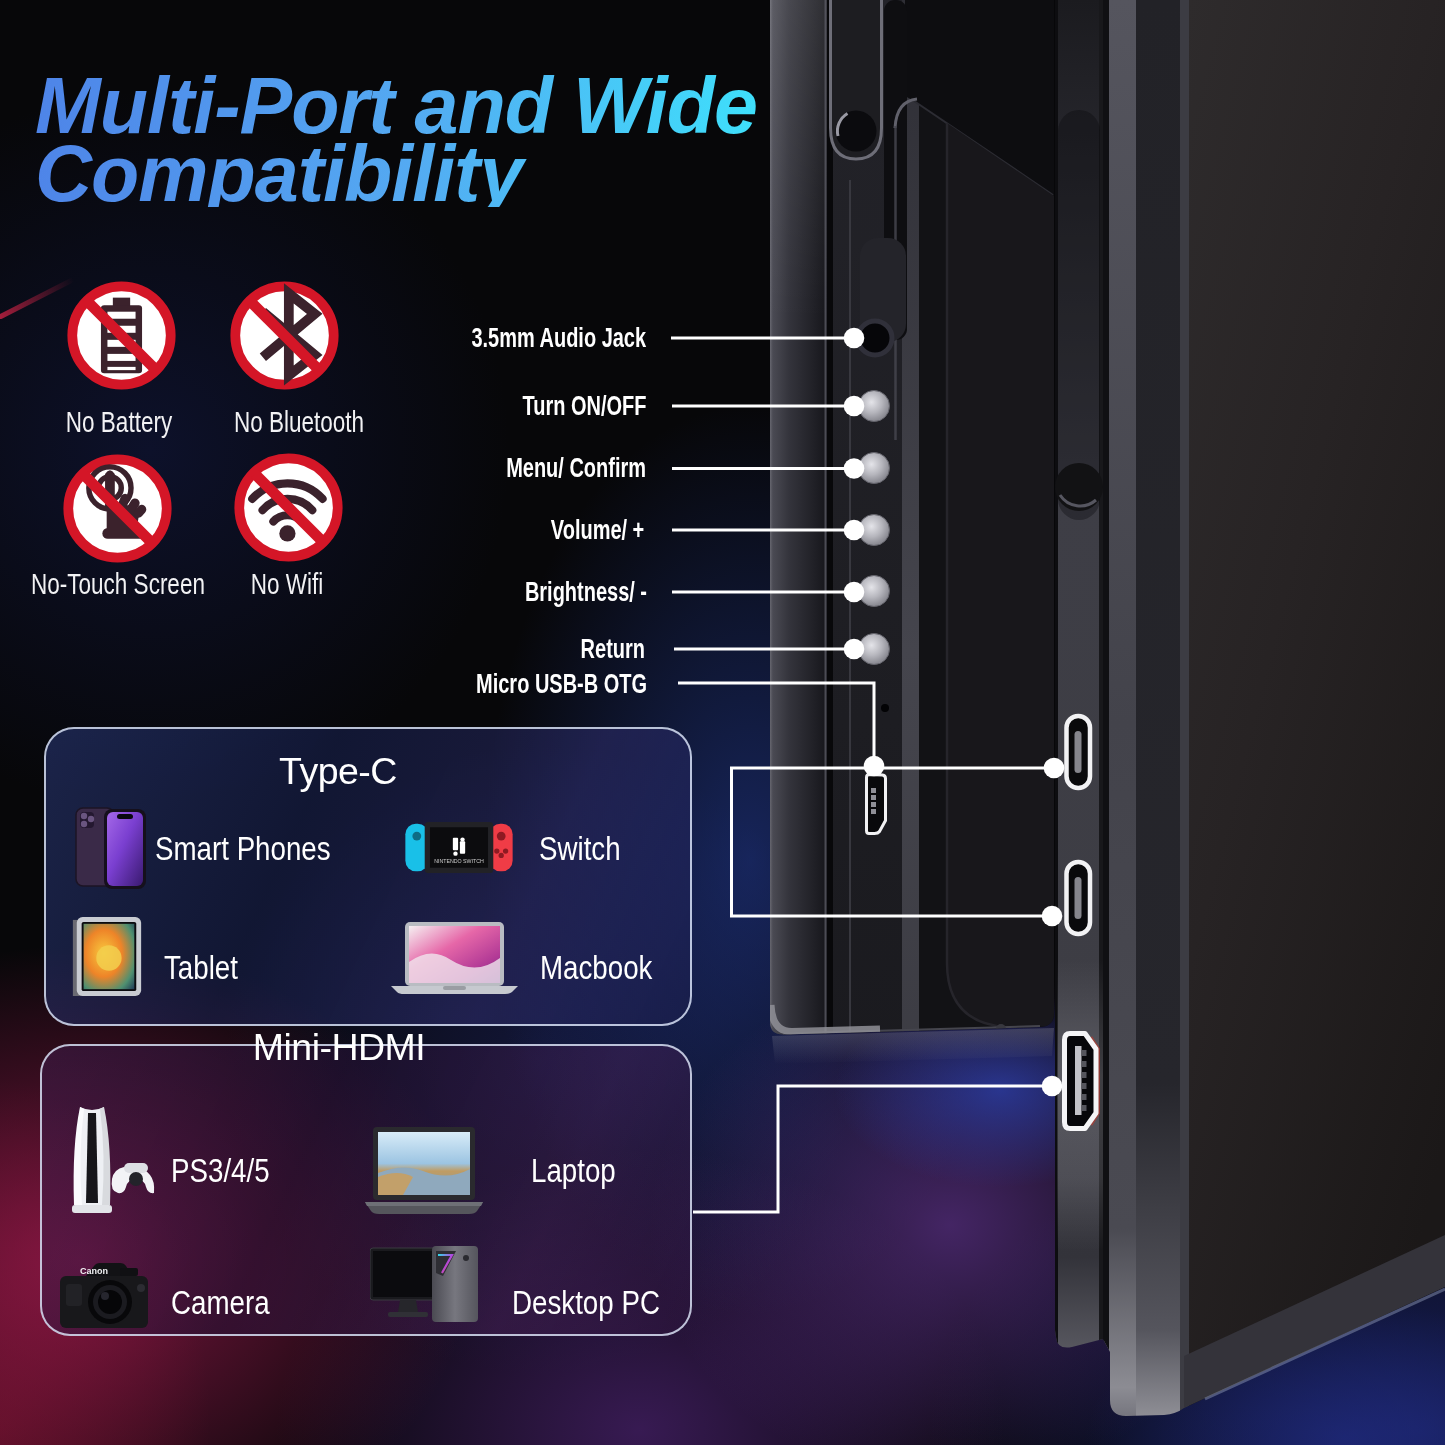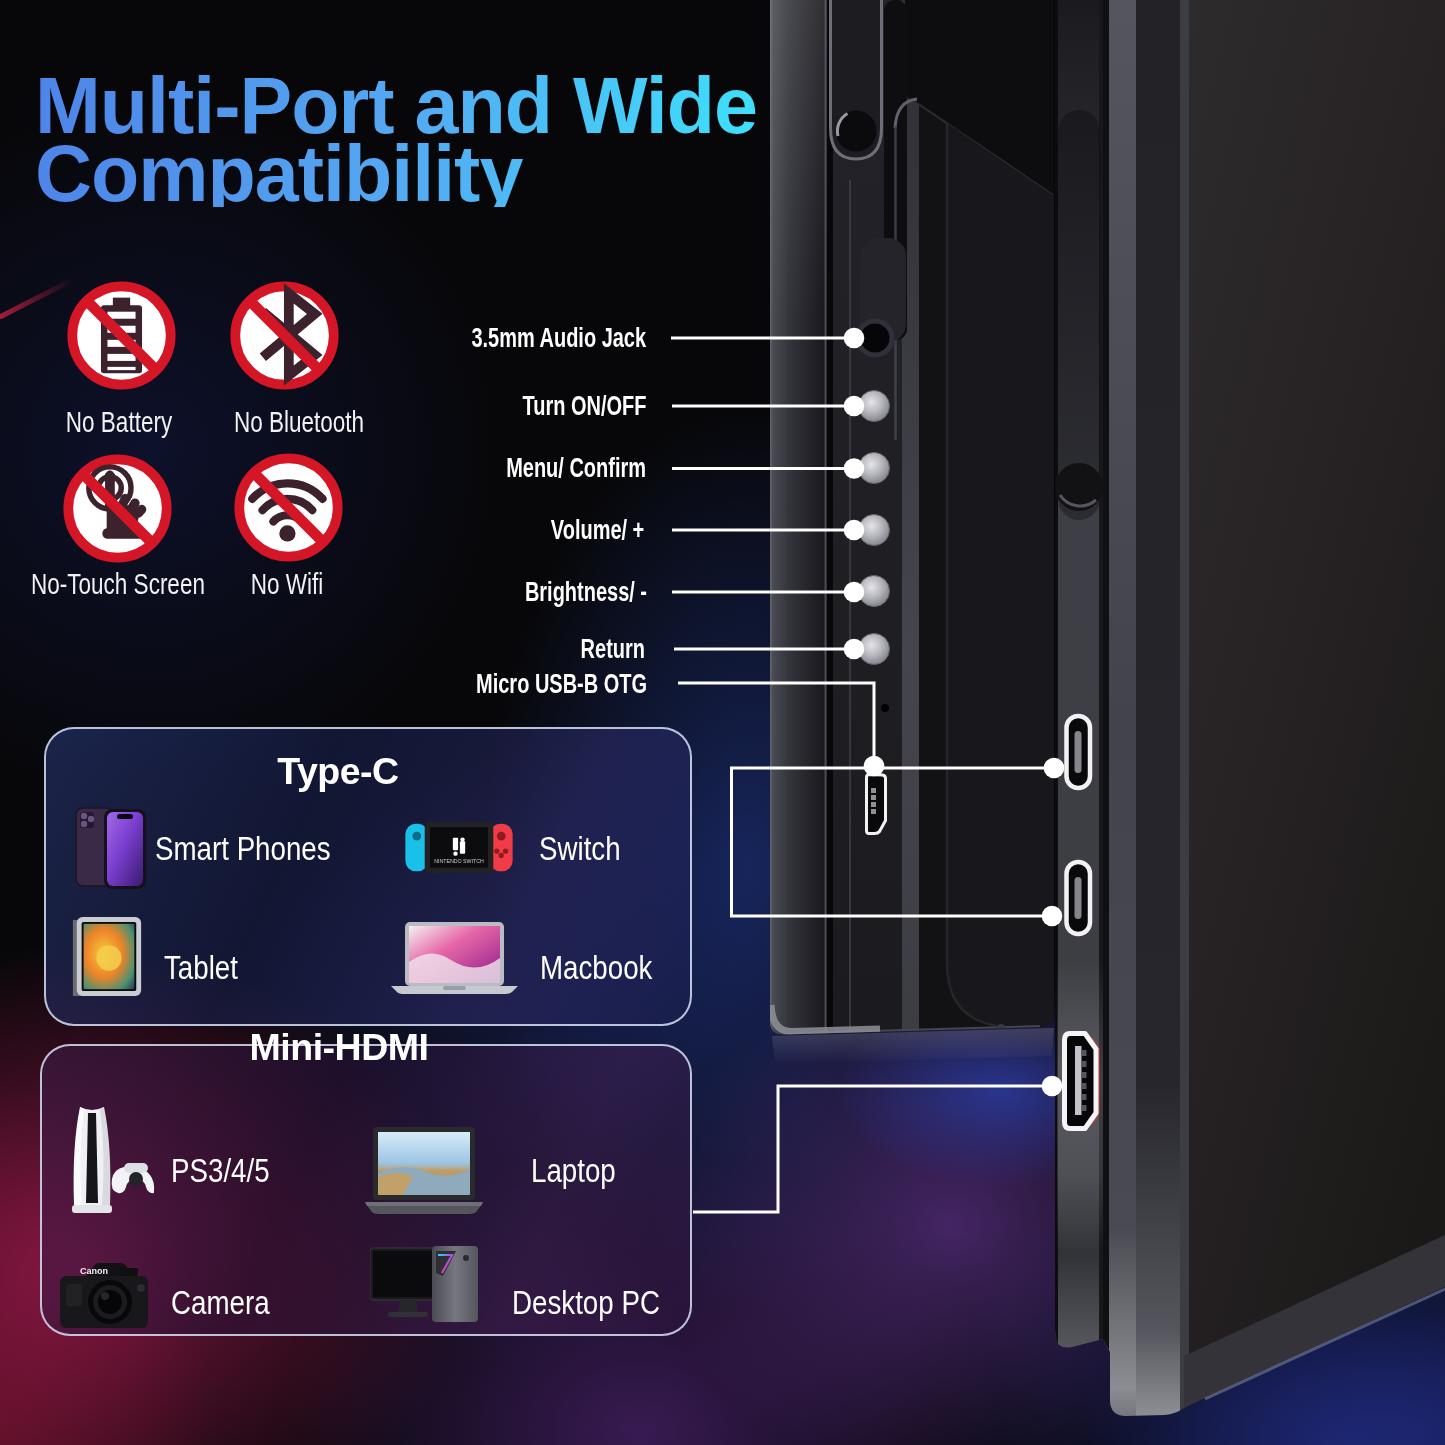--- a/index.html
+++ b/index.html
@@ -13,29 +13,29 @@
  radial-gradient(700px 480px at 1420px 1430px, rgba(34,46,142,0.6), rgba(34,46,142,0) 70%),
  radial-gradient(360px 190px at 1345px 1438px, rgba(40,54,160,0.5), rgba(40,54,160,0) 72%),
  radial-gradient(380px 650px at 750px 860px, rgba(38,66,170,0.50), rgba(38,66,170,0) 70%),
  radial-gradient(450px 450px at 540px 1060px, rgba(40,50,140,0.35), rgba(40,50,140,0) 70%),
  radial-gradient(500px 500px at 150px 450px, rgba(22,32,92,0.40), rgba(22,32,92,0) 72%),
  #070709;}
 .streak{position:absolute;left:-6px;top:296px;width:84px;height:5px;border-radius:3px;
  background:linear-gradient(90deg, rgba(210,35,70,0.78), rgba(210,35,70,0));transform:rotate(-27deg);}
 #title{position:absolute;left:35px;top:72px;font-weight:bold;font-size:79px;line-height:67.5px;letter-spacing:-1px;
  background:linear-gradient(93deg,#4e84e8 0%, #54aaf2 52%, #3ee0fb 100%);
- -webkit-background-clip:text;background-clip:text;color:transparent;white-space:nowrap;}
+ -webkit-background-clip:text;background-clip:text;color:transparent;white-space:nowrap;font-style:italic;}
 .plabel{position:absolute;color:#ffffff;font-weight:bold;font-size:27px;white-space:nowrap;text-align:right;transform-origin:100% 50%;transform:translateY(-50%) scaleX(0.74);}
 .nlabel{position:absolute;color:#f2f2f4;font-size:30px;white-space:nowrap;transform:translate(-50%,-50%) scaleX(0.75);}
 .box{position:absolute;border:2.5px solid rgba(222,232,250,0.82);border-radius:30px;}
 #boxC{left:44px;top:727px;width:644px;height:295px;background:
  linear-gradient(115deg, rgba(46,62,130,0.52) 0%, rgba(26,36,86,0.55) 38%, rgba(54,52,124,0.45) 72%, rgba(28,30,76,0.52) 100%);}
 #boxH{left:40px;top:1044px;width:648px;height:288px;background:
  linear-gradient(115deg, rgba(64,30,78,0.52) 0%, rgba(36,18,54,0.55) 40%, rgba(74,34,88,0.46) 75%, rgba(44,21,60,0.52) 100%);}
-.btitle{position:absolute;color:#fff;font-weight:bold;font-size:37.5px;letter-spacing:-0.5px;transform:translate(-50%,-50%);white-space:nowrap;}
+.btitle{position:absolute;color:#fff;font-weight:normal;font-size:37.5px;letter-spacing:-0.5px;transform:translate(-50%,-50%);white-space:nowrap;}
 .ilabel{position:absolute;color:#fff;font-size:33px;white-space:nowrap;transform-origin:0 50%;transform:translateY(-50%) scaleX(0.84);}
 .icon{position:absolute;}
 </style>
 </head>
 <body>
 <div id="canvas">
 <div id="bg"></div>
 <div class="streak"></div>
 <svg width="1445" height="1445" style="position:absolute;left:0;top:0">
 <defs>

